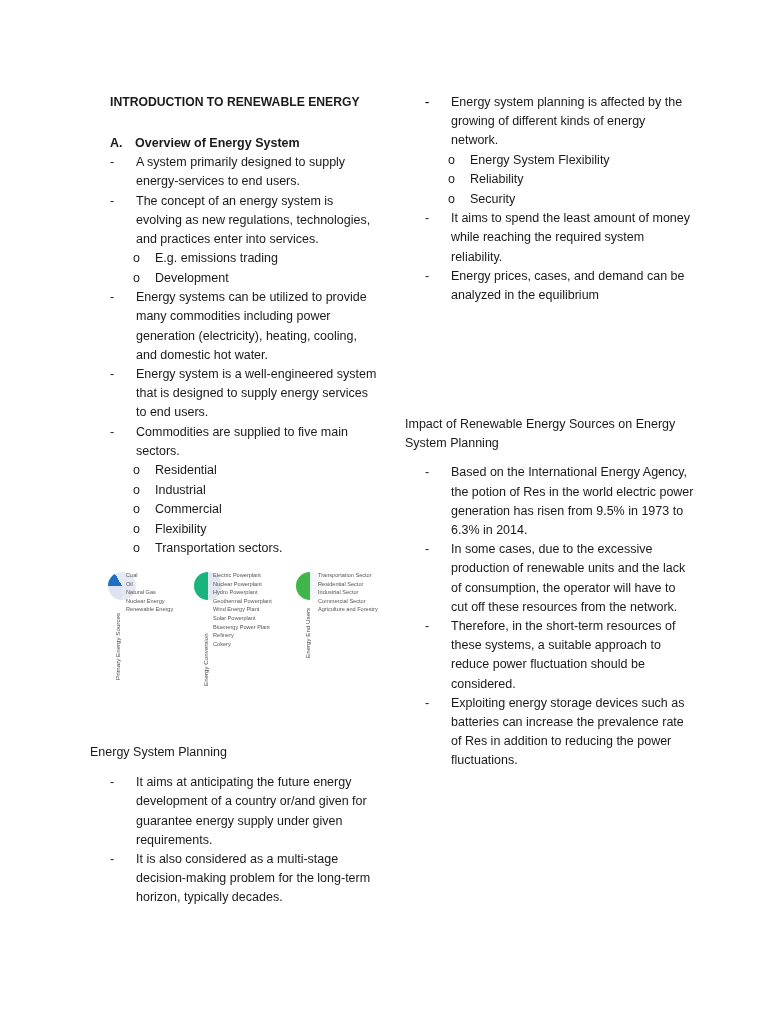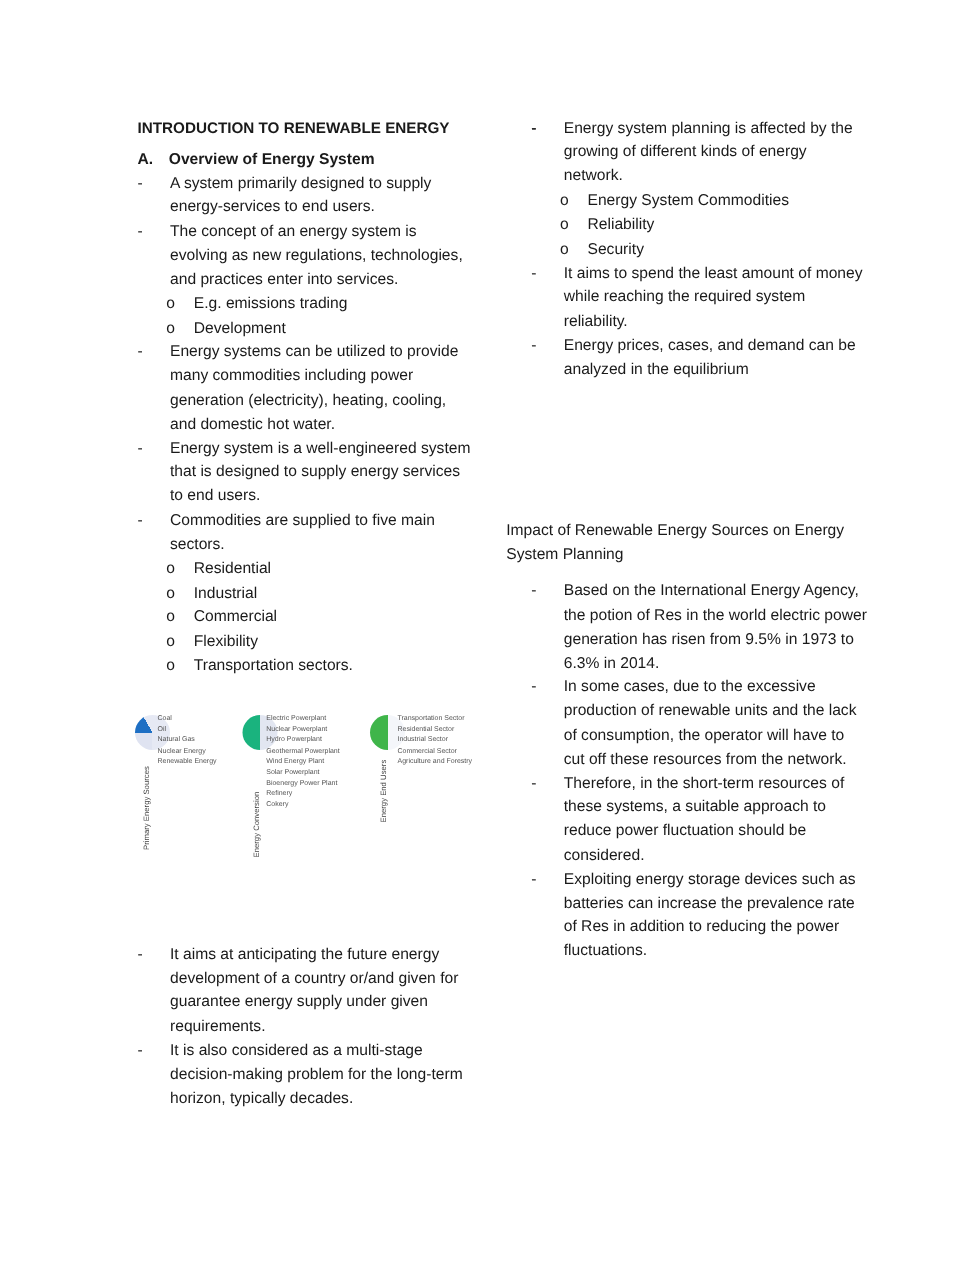--- a/index.html
+++ b/index.html
@@ -3,21 +3,21 @@
   <meta charset="utf-8">
   <style>
     html, body { margin: 0; padding: 0; }
     body {
       width: 768px; height: 1024px; background: #ffffff; position: relative; overflow: hidden;
       font-family: "Liberation Sans", "DejaVu Sans", sans-serif; color: #1a1a1a;
       font-size: 12.5px;
     }
     .col { position: absolute; }
     .col-left { left: 110px; top: 94px; width: 270px; }
-    .title { font-weight: bold; font-size: 12.2px; margin: 0 0 8px 0; line-height: 16px; }
+    .title { font-weight: bold; font-size: 12.2px; margin: 0 0 24px 0; line-height: 16px; }
     .sec-heading { font-weight: bold; display: flex; line-height: 19.2px; }
     .sec-heading .letter { width: 25px; }
     ul.dash { list-style: none; margin: 0; padding: 0; }
     ul.dash > li { position: relative; padding-left: 26px; line-height: 19.2px; }
     ul.dash > li > .mk { position: absolute; left: 0; top: 0; }
     ul.sub { list-style: none; margin: 0; padding: 0; }
     ul.sub > li { position: relative; padding-left: 45px; line-height: 19.5px; }
     ul.sub > li > .mk { position: absolute; left: 23px; top: 0; }
     .plain-heading { line-height: 19.2px; }
     .figure { position: absolute; left: 108px; top: 568px; width: 272px; height: 120px; }
@@ -114,20 +114,21 @@
       <div style="white-space:normal;">Transportation Sector</div>
       <div>Residential Sector</div>
       <div>Industrial Sector</div>
       <div>Commercial Sector</div>
       <div style="white-space:normal;">Agriculture and Forestry</div>
     </div>
   </div>
 </div>
 
 <div class="col" style="left:90px; top:743px; width:290px;">
+  <div class="plain-heading">Energy System Planning</div>
   <ul class="dash" style="margin-left:20px; margin-top:11px;">
     <li>
       <span class="mk">-</span>
       <span>It aims at anticipating the future energy development of a country or/and given for guarantee energy supply under given requirements.</span>
     </li>
     <li>
       <span class="mk">-</span>
       <span>It is also considered as a multi-stage decision-making problem for the long-term horizon, typically decades.</span>
     </li>
   </ul>
@@ -137,21 +138,21 @@
   <ul class="dash">
     <li>
       <span class="mk">-</span>
     </li>
     <li>
       <span class="mk">-</span>
       <span>Energy system planning is affected by the growing of different kinds of energy network.</span>
     </li>
   </ul>
   <ul class="sub">
-    <li><span class="mk">o</span><span>Energy System Commodities</span></li>
+    <li><span class="mk">o</span><span>Energy System Flexibility</span></li>
     <li><span class="mk">o</span><span>Reliability</span></li>
     <li><span class="mk">o</span><span>Security</span></li>
   </ul>
   <ul class="dash">
     <li>
       <span class="mk">-</span>
       <span>It aims to spend the least amount of money while reaching the required system reliability.</span>
     </li>
     <li>
       <span class="mk">-</span>

